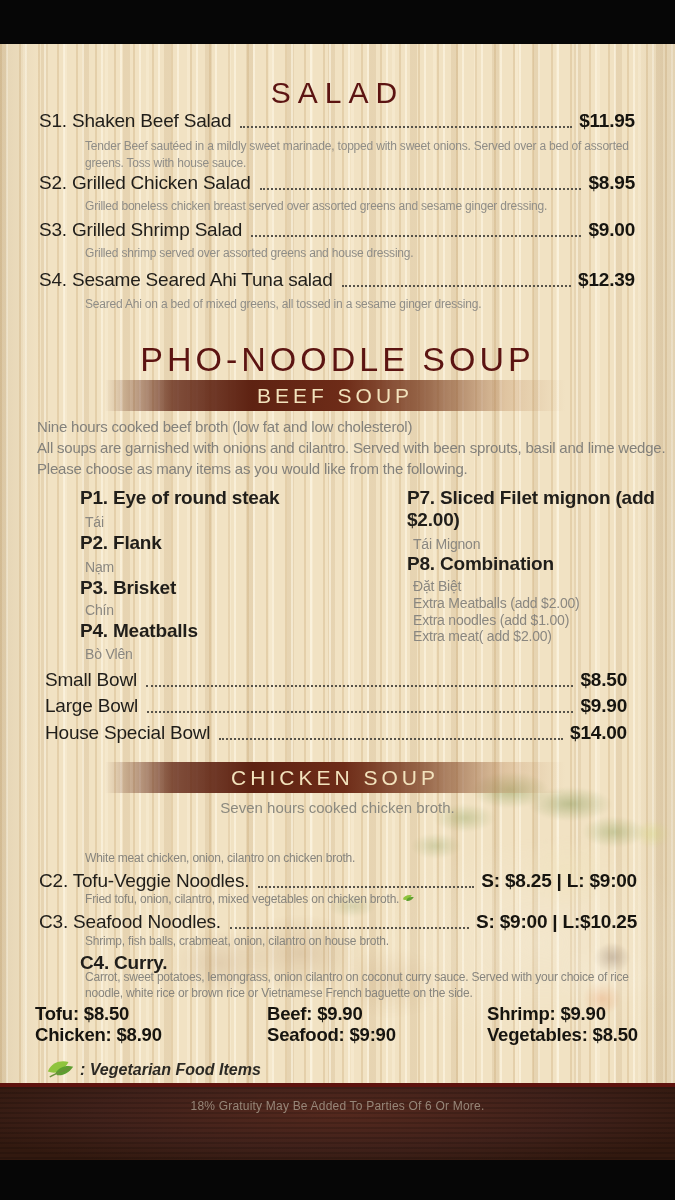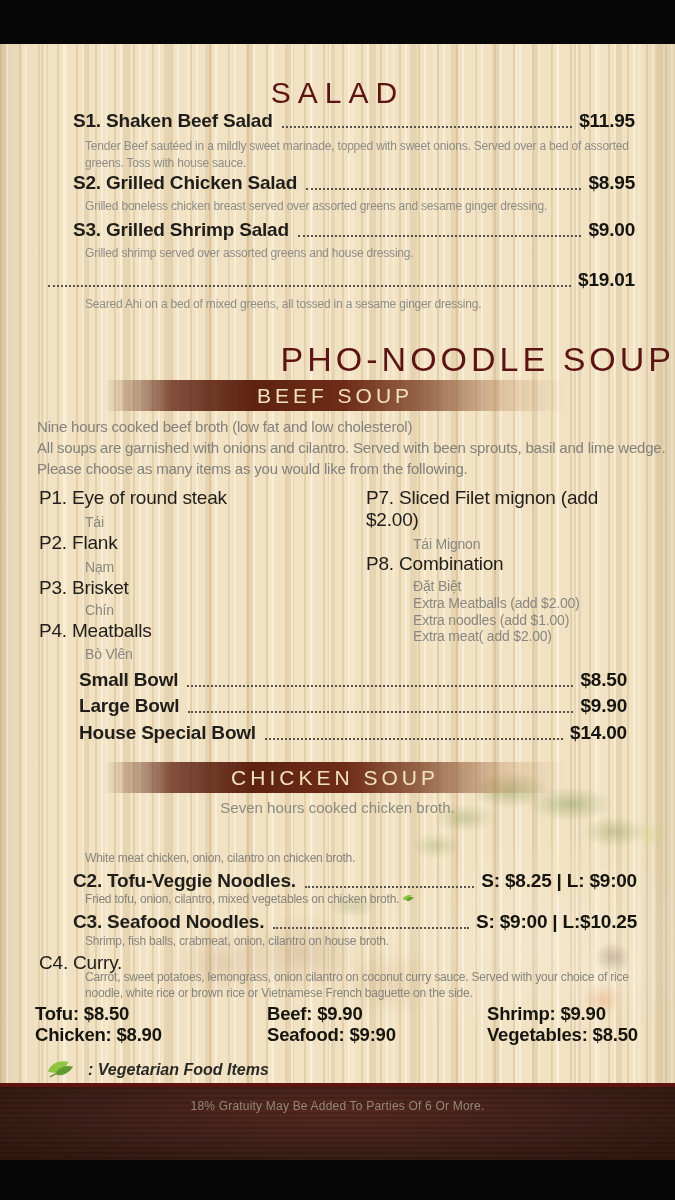--- a/index.html
+++ b/index.html
@@ -28,49 +28,49 @@
       radial-gradient(34px 16px at 212px 158px, rgba(94,124,54,.4), rgba(0,0,0,0) 70%),
       radial-gradient(90px 55px at 160px 205px, rgba(150,105,65,.38), rgba(0,0,0,0) 70%),
       radial-gradient(80px 50px at 250px 235px, rgba(180,140,95,.35), rgba(0,0,0,0) 70%),
       radial-gradient(70px 48px at 80px 215px, rgba(140,95,60,.3), rgba(0,0,0,0) 70%),
       radial-gradient(70px 45px at 462px 228px, rgba(250,245,235,.5), rgba(0,0,0,0) 70%),
       radial-gradient(26px 22px at 472px 210px, rgba(66,38,26,.8), rgba(0,0,0,0) 70%),
       radial-gradient(28px 24px at 462px 250px, rgba(224,120,58,.75), rgba(0,0,0,0) 70%);}
 
   .title{position:absolute;left:0;width:675px;text-align:center;color:#5c1412;font-weight:400;}
   .salad-title{top:76px;font-size:30px;letter-spacing:7px;}
-  .pho-title{top:340px;font-size:34px;letter-spacing:4px;text-align:right;}
+  .pho-title{top:340px;font-size:34px;letter-spacing:4px;}
 
   .banner{position:absolute;left:105px;width:460px;height:31px;text-align:center;
     line-height:31px;color:#f2e2bc;font-size:21px;letter-spacing:4px;
     background:linear-gradient(90deg, rgba(120,60,35,0) 0%, rgba(96,36,20,.78) 15%,
       #5e2212 32%, #6e2c18 52%, rgba(133,77,48,.8) 70%, rgba(190,140,96,.35) 87%, rgba(200,160,120,0) 100%);}
   .beef-banner{top:380px;}
   .chicken-banner{top:762px;}
 
   .row{position:absolute;display:flex;align-items:flex-end;}
-  .row .label{font-weight:700;font-size:19px;line-height:1.08;color:#201e1a;white-space:nowrap;letter-spacing:-.2px;margin-left:34px;}
+  .row .label{font-weight:400;font-size:19px;line-height:1.08;color:#201e1a;white-space:nowrap;letter-spacing:-.2px;}
   .row .leader{flex:1;border-bottom:2px dotted #57534a;margin:0 7px 4px 9px;height:0;}
   .row .price{font-weight:700;font-size:19px;line-height:1.08;color:#16140f;white-space:nowrap;letter-spacing:-.2px;}
   .s-row{left:39px;right:40px;}
   .c-row{left:39px;right:38px;}
   .bowl-row{left:45px;right:48px;}
 
   .desc{position:absolute;left:85px;width:557px;font-size:12px;line-height:17px;color:#8f8d87;letter-spacing:-.2px;}
   .c-desc{color:#87857e;}
   .intro{position:absolute;left:37px;top:416px;width:630px;font-size:15px;line-height:21px;color:#83817b;letter-spacing:-.2px;}
 
-  .p-label{position:absolute;font-weight:400;font-size:19px;line-height:22px;color:#201e1a;letter-spacing:-.2px;}
+  .p-label{position:absolute;font-weight:700;font-size:19px;line-height:22px;color:#201e1a;letter-spacing:-.2px;padding-left:41px;}
   .p-sub{position:absolute;font-size:14px;color:#8a8780;letter-spacing:-.2px;}
   .p7{width:250px;white-space:normal;}
 
   .grid-cell{position:absolute;font-weight:700;font-size:18.5px;color:#16140f;letter-spacing:-.2px;}
 
   .veg-note{position:absolute;left:46px;top:1058px;display:flex;align-items:center;}
-  .veg-note .txt{font-style:italic;font-weight:700;font-size:16px;color:#2b2924;margin-left:12px;}
+  .veg-note .txt{font-style:italic;font-weight:700;font-size:16px;color:#2b2924;margin-left:4px;}
 
   .footband{position:absolute;left:0;top:1083px;width:675px;height:77px;border-top:4px solid #5e130e;box-sizing:border-box;
     background-color:#3e211a;
     background-image:repeating-linear-gradient(180deg, rgba(0,0,0,.14) 0 2px, rgba(0,0,0,0) 2px 5px),
       radial-gradient(60% 80% at 50% 35%, #55291e 0%, #40211a 60%, #32190f 100%);
     text-align:center;}
   .gratuity{margin-top:12px;font-size:12px;color:#978678;letter-spacing:.2px;}
   .warning{width:630px;margin:3px auto 0;font-size:12.5px;font-weight:700;line-height:17px;color:#f2e9de;}
 </style>
 </head>
@@ -99,22 +99,23 @@
   <div class="desc" style="top:198px">Grilled boneless chicken breast served over assorted greens and sesame ginger dressing.</div>
 
   <div class="row s-row" style="top:220px">
     <span class="label">S3. Grilled Shrimp Salad</span>
     <span class="leader"></span>
     <span class="price">$9.00</span>
   </div>
   <div class="desc" style="top:245px">Grilled shrimp served over assorted greens and house dressing.</div>
 
   <div class="row s-row" style="top:270px">
-    <span class="leader"></span>
-    <span class="price">$19.01</span>
+    <span class="label">S4. Sesame Seared Ahi Tuna salad</span>
+    <span class="leader"></span>
+    <span class="price">$12.39</span>
   </div>
   <div class="desc" style="top:296px">Seared Ahi on a bed of mixed greens, all tossed in a sesame ginger dressing.</div>
 
   <div class="title pho-title">PHO-NOODLE SOUP</div>
   <div class="banner beef-banner">BEEF SOUP</div>
 
   <div class="intro">
     <div>Nine hours cooked beef broth (low fat and low cholesterol)</div>
     <div>All soups are garnished with onions and cilantro. Served with been sprouts, basil and lime wedge.</div>
     <div>Please choose as many items as you would like from the following.</div>

